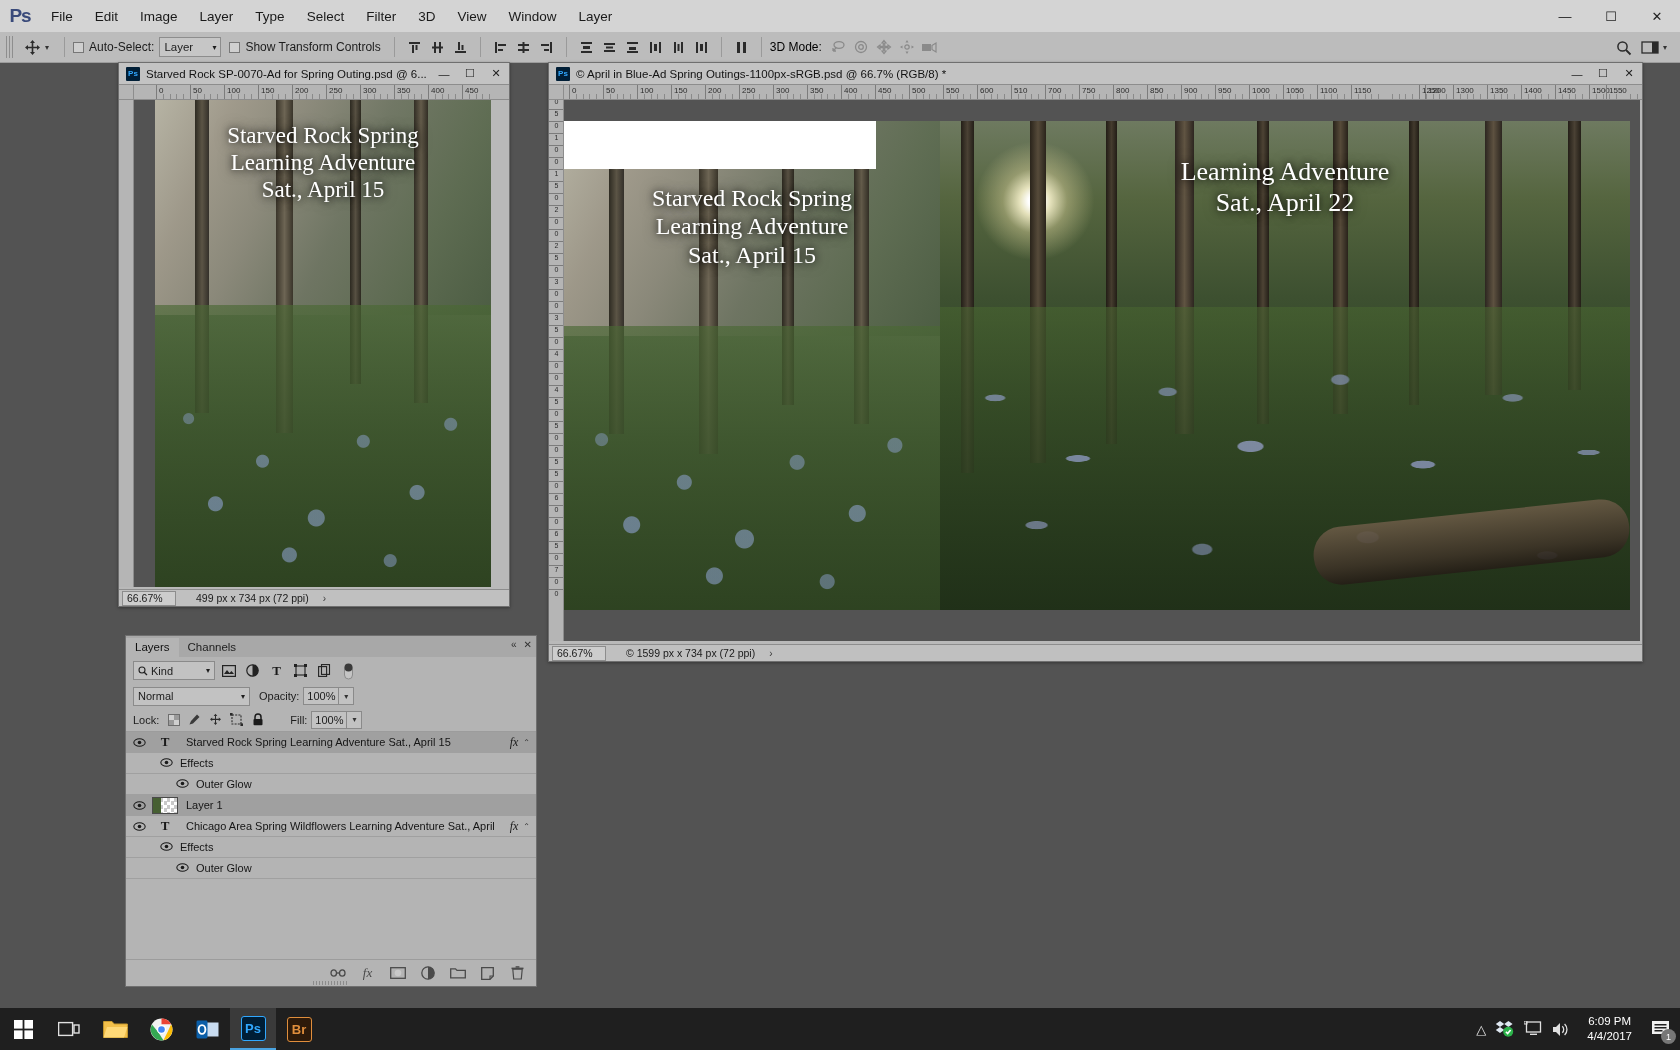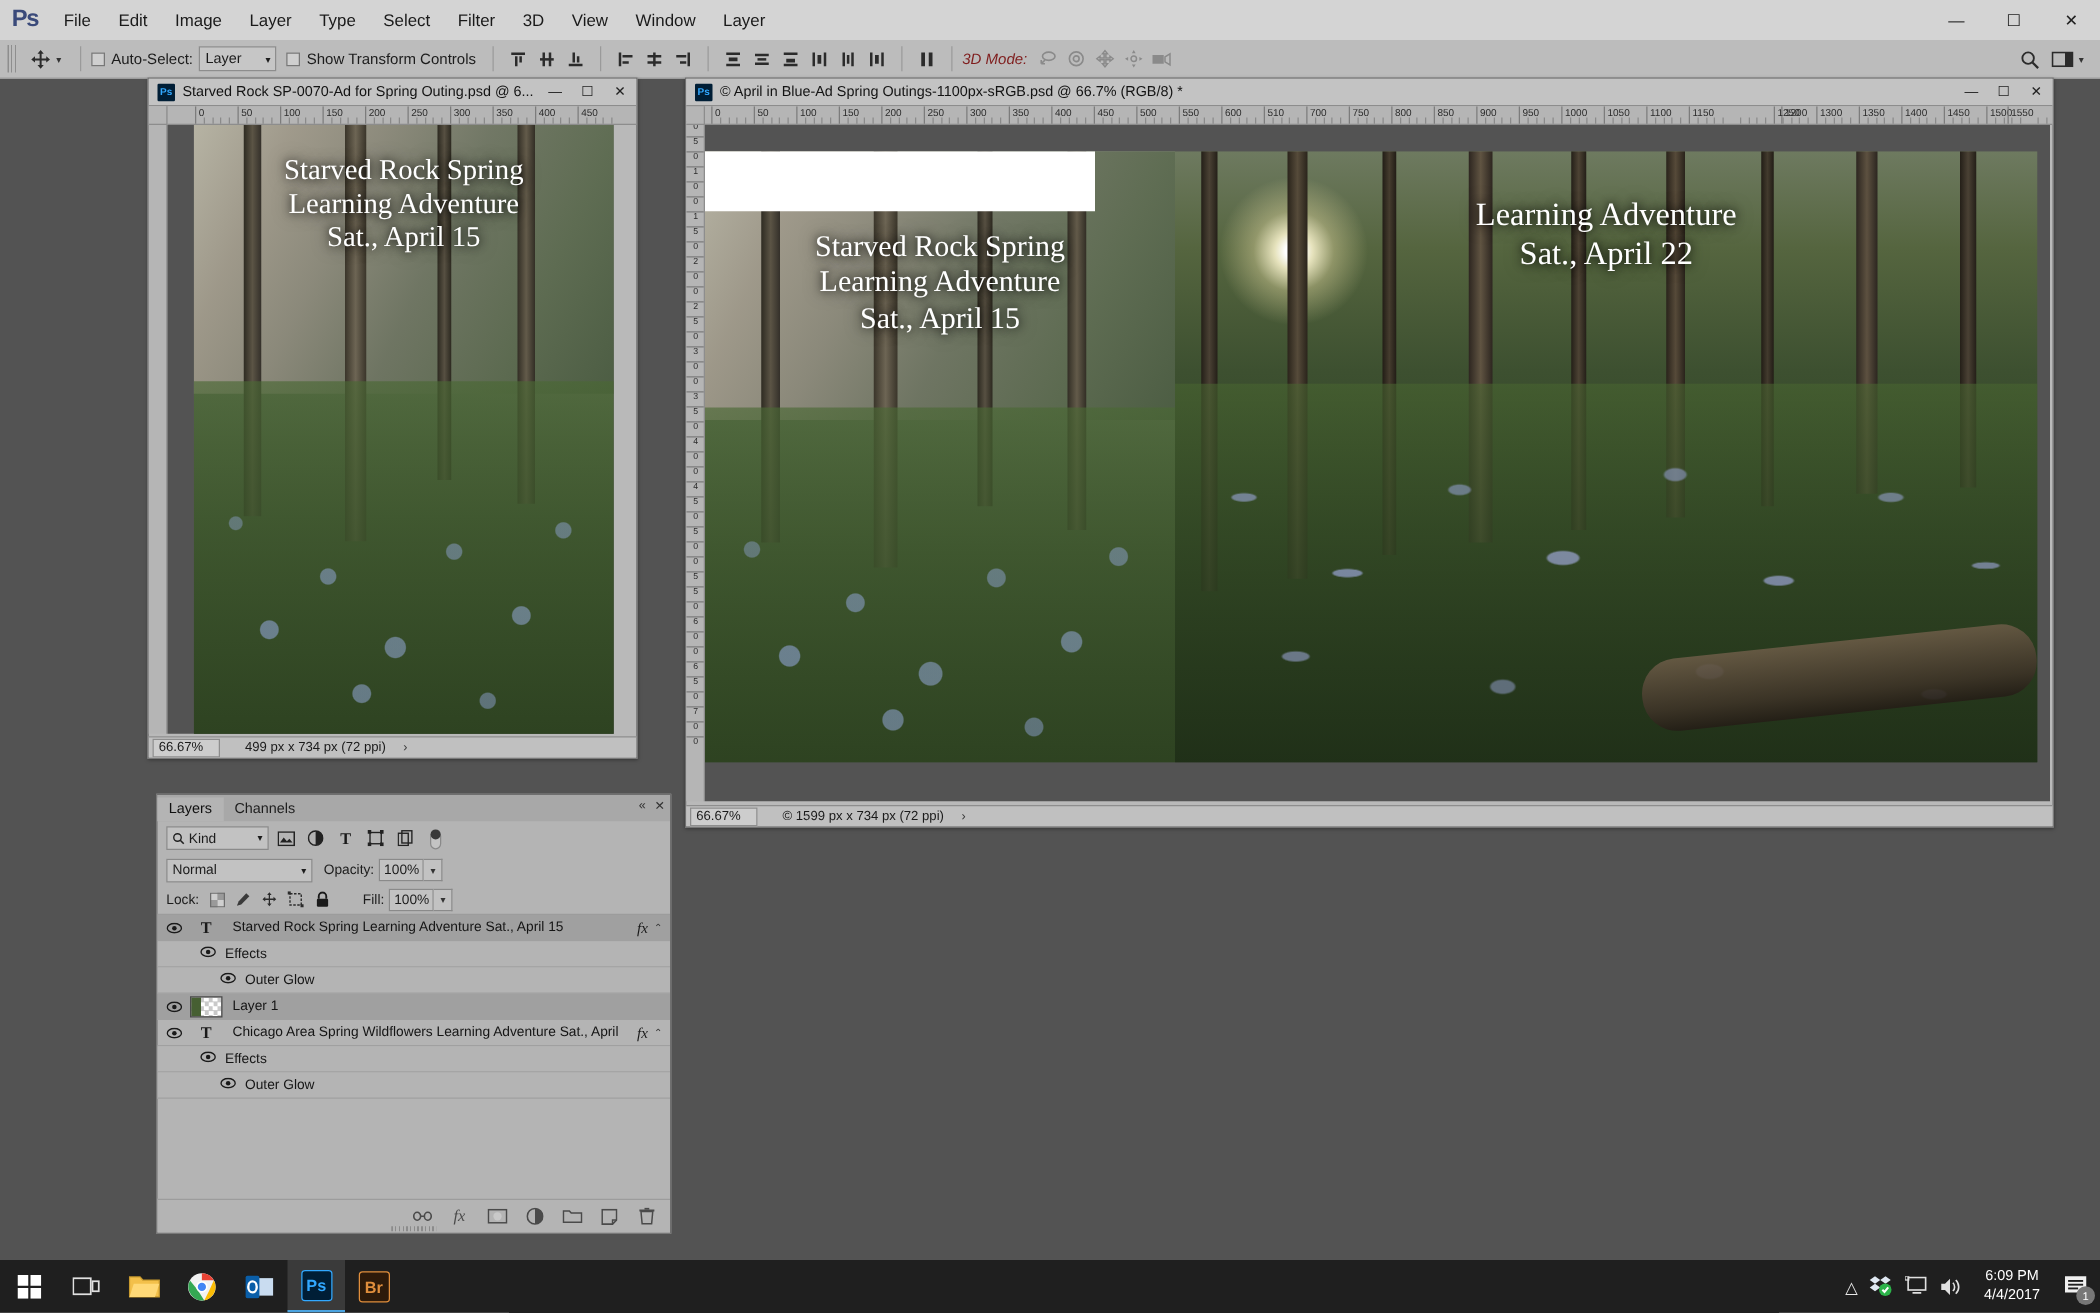--- a/index.html
+++ b/index.html
@@ -21,21 +21,21 @@
   .optbar { position:absolute; left:0; top:32px; width:1680px; height:31px;
     background:#bcbcbc; border-bottom:1px solid #9c9c9c;
     display:flex; align-items:center; }
   .grip { width:9px; height:22px; margin:0 4px 0 6px;
     background:repeating-linear-gradient(to right,#8e8e8e 0 1px,transparent 1px 3px); }
   .toolicon { width:26px; height:22px; display:flex; align-items:center;
     justify-content:center; }
   .chev { font-size:8px; color:#333; margin-right:7px; }
   .optsep { width:1px; height:20px; background:#9a9a9a; margin:0 8px; }
   .opt-label { font-size:12px; color:#1c1c1c; margin-right:5px; }
-  .opt-label.dim { color:#7f1d1d;font-style:italic; }
+  .opt-label.dim { color:#000000; }
   .cbox { width:11px; height:11px; border:1px solid #777; background:#cfcfcf;
     margin-right:5px; }
   .selectbox { height:20px; min-width:58px; background:#c6c6c6;
     border:1px solid #8d8d8d; font-size:11.5px; color:#1c1c1c;
     display:flex; align-items:center; padding:0 4px; justify-content:space-between; }
   .align-ico { width:23px; height:22px; display:flex; align-items:center;
     justify-content:center; }
   .optright { position:absolute; right:6px; top:0; height:31px;
     display:flex; align-items:center; }
 

